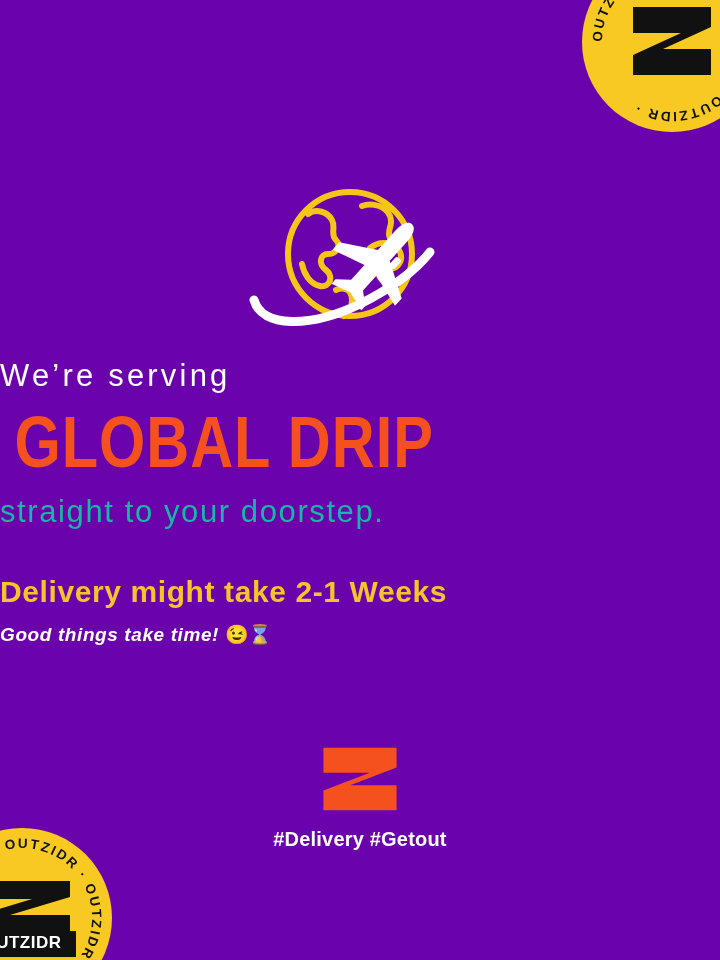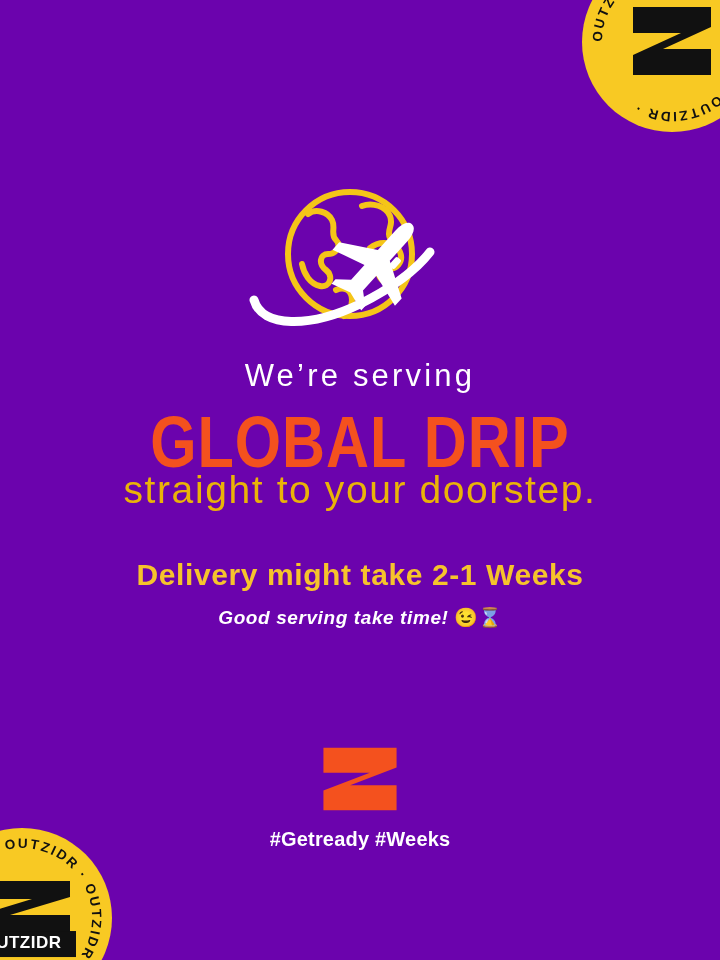--- a/index.html
+++ b/index.html
@@ -83,46 +83,47 @@
     display: flex;
     justify-content: center;
   }
 
   
   .copy {
     position: absolute;
     top: 358px;
     left: 0;
     right: 0;
-    text-align: center;
+    text-align: left;
   }
   .kicker {
     color: #ffffff;
     font-size: 31px;
     font-weight: 300;
     letter-spacing: 3.2px;
     line-height: 1.15;
   }
   .headline {
     color: #F4511E;
     font-size: 62px;
     font-weight: 700;
     letter-spacing: 1px;
     line-height: 1.0;
     margin-top: 12px;
     transform: scaleY(1.18) scaleX(0.96);
     transform-origin: center top;
     font-stretch: condensed;
   }
   .subline {
-    color: #eab308;
-    font-size: 39px;
+    color: #14b8a6;
+    font-size: 31px;
     font-weight: 300;
     letter-spacing: 1.6px;
     line-height: 1.15;
+    margin-top: 26px;
   }
   .delivery {
     color: #F6C32C;
     font-size: 30px;
     font-weight: 700;
     letter-spacing: 0.6px;
     line-height: 1.15;
     margin-top: 46px;
   }
   .tagline {
@@ -199,30 +200,30 @@
       </g>
     </svg>
   </div>
 
   <div class="copy">
     <div class="kicker">We’re serving</div>
     <div class="headline">GLOBAL DRIP</div>
     <div class="subline">straight to your doorstep.</div>
     <div class="delivery">Delivery might take 2-1 Weeks</div>
     <div class="tagline">
-      <span>Good serving take time!</span>
+      <span>Good things take time!</span>
       <span class="emoji">😉</span><span class="emoji">⌛</span>
     </div>
   </div>
 
   <div class="footer">
     <svg class="footer-z" width="78" height="66" viewBox="0 0 86 74">
       <polygon points="2,2 84,2 84,24 32,44 84,44 84,72 2,72 2,50 54,30 2,30" fill="#F4511E"></polygon>
     </svg>
-    <div class="hashtags">#Getready #Weeks</div>
+    <div class="hashtags">#Delivery #Getout</div>
   </div>
 
   <div class="badge badge-bl">
     <div class="badge-ring">
       <svg viewBox="0 0 180 180" xmlns="http://www.w3.org/2000/svg">
         <defs>
           <path id="circBL" d="M 90,90 m -70,0 a 70,70 0 1,1 140,0 a 70,70 0 1,1 -140,0"></path>
         </defs>
         <text><textPath href="#circBL" startOffset="0%">OUTZIDR · OUTZIDR · OUTZIDR · OUTZIDR · </textPath></text>
       </svg>

